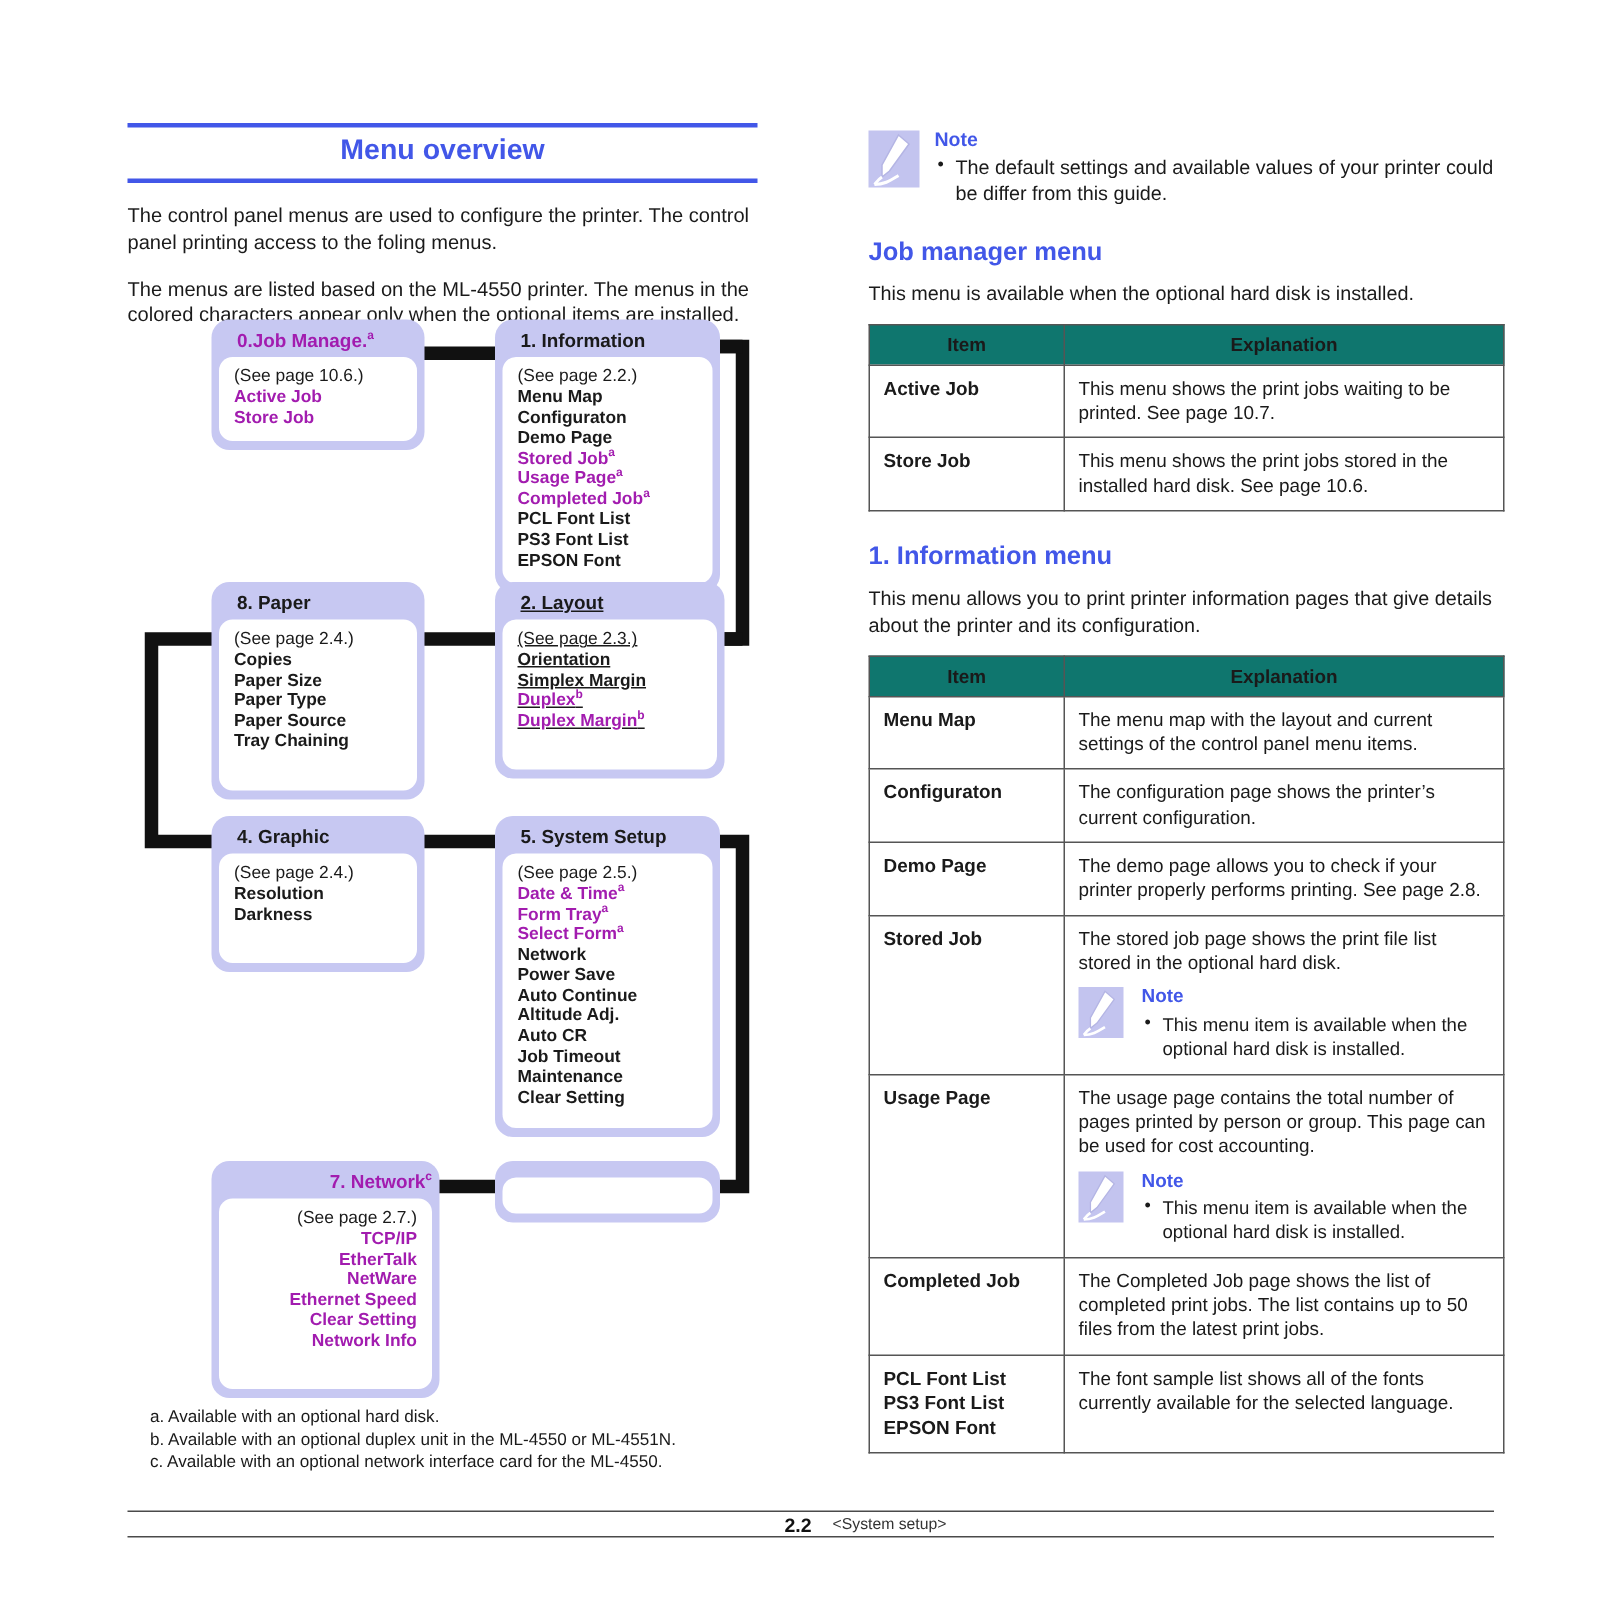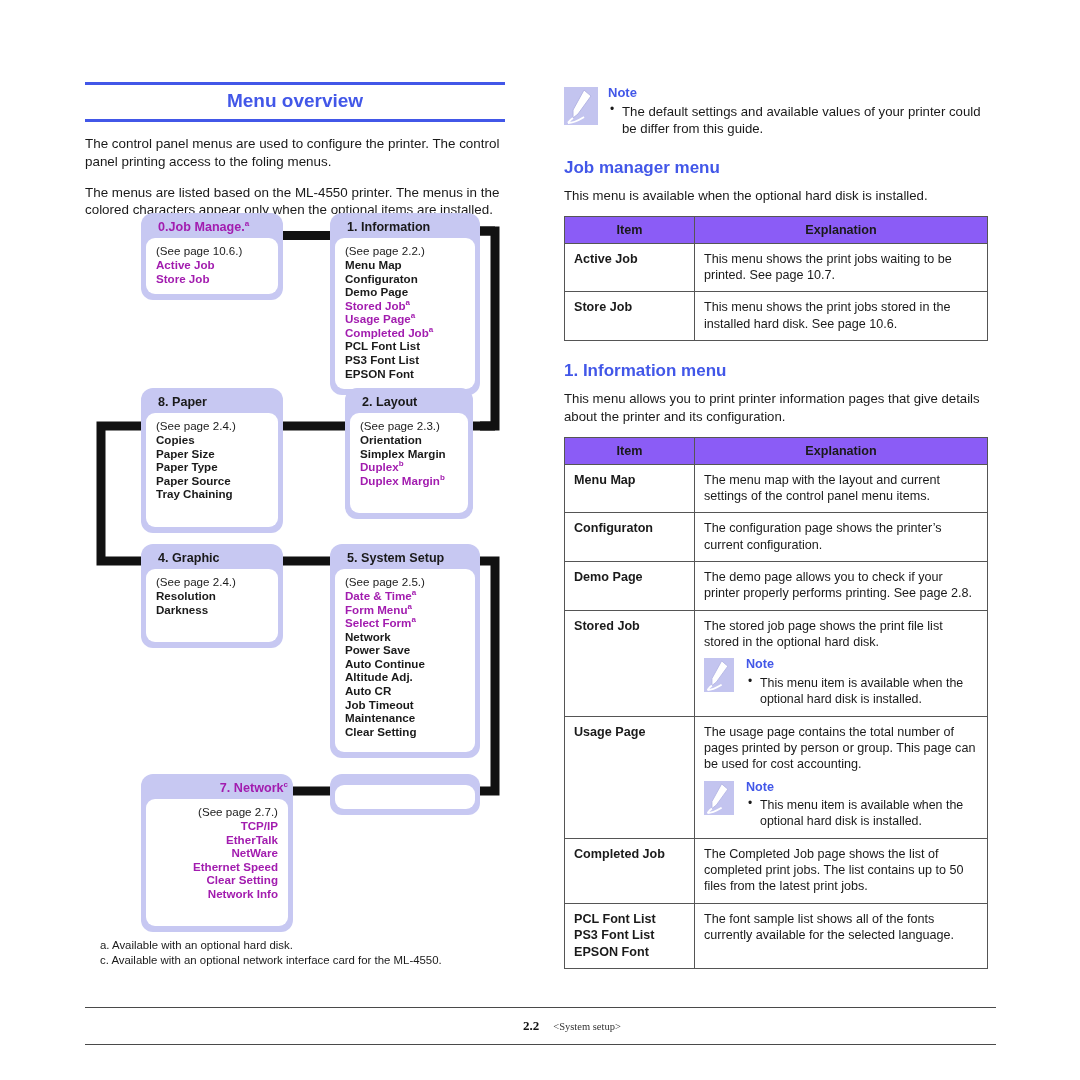--- a/index.html
+++ b/index.html
@@ -10,21 +10,21 @@
     font-family:"Liberation Sans", sans-serif;
     color:#1a1a1a;
     position:relative;
     overflow:hidden;
   }
 
   
   #page { position:absolute; inset:0; }
 
   .col-left  { position:absolute; left:85px;  top:82px; width:420px; }
-  .col-right { position:absolute; left:564px; top:85px; width:424px; }
+  .col-right { position:absolute; left:579px; top:85px; width:424px; }
 
   
   .chapter-title{
     border-top:3px solid #4257e8;
     border-bottom:3px solid #4257e8;
     text-align:center;
     color:#4257e8;
     font-size:19px;
     font-weight:bold;
     padding:6px 0 7px 0;
@@ -114,21 +114,21 @@
   }
 
   table.tbl{
     width:424px;
     border-collapse:collapse;
     margin-top:11px;
     border:1px solid #555;
     table-layout:fixed;
   }
   table.tbl th{
-    background:#8b5cf6;
+    background:#0f766e;
     border:1px solid #555;
     font-size:12.6px;
     font-weight:bold;
     padding:6px 4px;
     text-align:center;
     color:#1a1a1a;
   }
   table.tbl td{
     border:1px solid #555;
     font-size:12.6px;
@@ -143,22 +143,21 @@
   .cell-note{ position:relative; padding-left:42px; margin-top:7px; min-height:40px; }
   .cell-note .note-icon{ left:0; top:1px; width:30px; height:34px; }
   .cell-note .note-ttl{ font-size:12.6px; }
   .cell-note .note-li{ font-size:12.4px; }
 
   
   .footer{
     position:absolute; left:85px; top:1007px; width:911px;
     border-top:1px solid #4a4a4a;
     border-bottom:1px solid #4a4a4a;
-    height:38px;
-    font-family:Liberation Serif, serif;
+    height:18px;
   }
   .footer .inner{
     display:flex; align-items:center; height:100%;
     padding-left:438px; gap:14px;
   }
   .footer .pg{ font-size:13px; font-weight:bold; color:#111; }
   .footer .sect{ font-size:10.5px; color:#333; }
 </style>
 </head>
 <body>
@@ -227,21 +226,21 @@
       <div class="body" style="padding-bottom:26px;">
         <div class="see">(See page 2.4.)</div>
         <div class="it blk">Copies</div>
         <div class="it blk">Paper Size</div>
         <div class="it blk">Paper Type</div>
         <div class="it blk">Paper Source</div>
         <div class="it blk">Tray Chaining</div>
       </div>
     </div>
 
-    <div class="node" style="left:260px; top:175px; width:128px;">
+    <div class="node" style="left:245px; top:175px; width:153px;text-decoration:underline;">
       <div class="ttl blk">
         <span>2. Layout</span>
       </div>
       <div class="body" style="padding-bottom:26px;">
         <div class="see">(See page 2.3.)</div>
         <div class="it blk">Orientation</div>
         <div class="it blk">Simplex Margin</div>
         <div class="it org"><span>Duplex</span><sup class="fn">b</sup></div>
         <div class="it org"><span>Duplex Margin</span><sup class="fn">b</sup></div>
       </div>
@@ -258,21 +257,21 @@
       </div>
     </div>
 
     <div class="node" style="left:245px; top:331px; width:150px;">
       <div class="ttl blk">
         <span>5. System Setup</span>
       </div>
       <div class="body" style="padding-bottom:14px;">
         <div class="see">(See page 2.5.)</div>
         <div class="it org"><span>Date &amp; Time</span><sup class="fn">a</sup></div>
-        <div class="it org"><span>Form Menu</span><sup class="fn">a</sup></div>
+        <div class="it org"><span>Form Tray</span><sup class="fn">a</sup></div>
         <div class="it org"><span>Select Form</span><sup class="fn">a</sup></div>
         <div class="it blk">Network</div>
         <div class="it blk">Power Save</div>
         <div class="it blk">Auto Continue</div>
         <div class="it blk">Altitude Adj.</div>
         <div class="it blk">Auto CR</div>
         <div class="it blk">Job Timeout</div>
         <div class="it blk">Maintenance</div>
         <div class="it blk">Clear Setting</div>
       </div>
@@ -300,20 +299,21 @@
       <div class="body" style="padding-bottom:18px;">
         <div class="see"></div>
         <div class="it blk"></div>
         <div class="it blk"></div>
       </div>
     </div>
   </div>
 
   <div class="footnotes">
     <div>a. Available with an optional hard disk.</div>
+    <div>b. Available with an optional duplex unit in the ML-4550 or ML-4551N.</div>
     <div>c. Available with an optional network interface card for the ML-4550.</div>
   </div>
 
   <div class="col-right">
 
     <div class="note-box">
       <span class="note-icon">
         <svg width="34" height="38" viewBox="0 0 34 38" aria-hidden="true">
           <path d="M20 3 L27 9 L14 27 L9 31 L9 23 Z" fill="#ffffff" stroke="#b4b5e4" stroke-width="1"></path>
           <path d="M9 31 C6 33 5 35 4 36" fill="none" stroke="#ffffff" stroke-width="2"></path>

